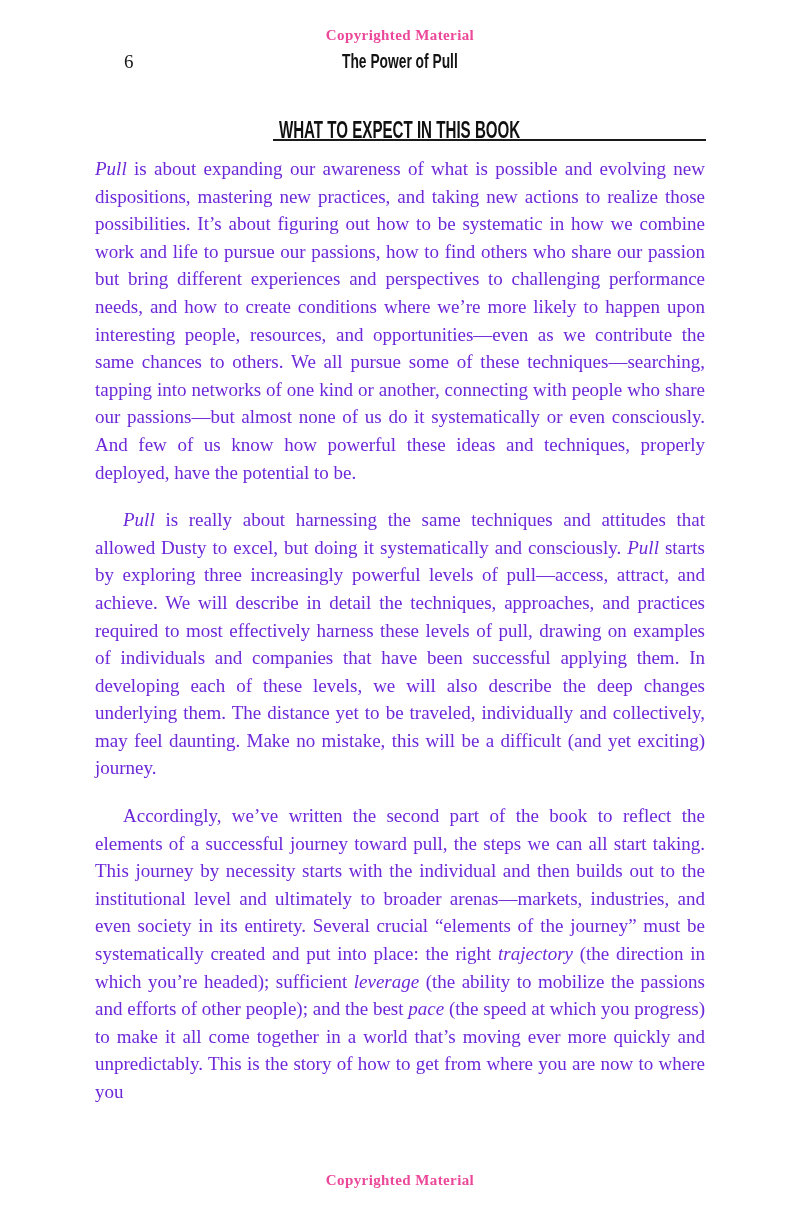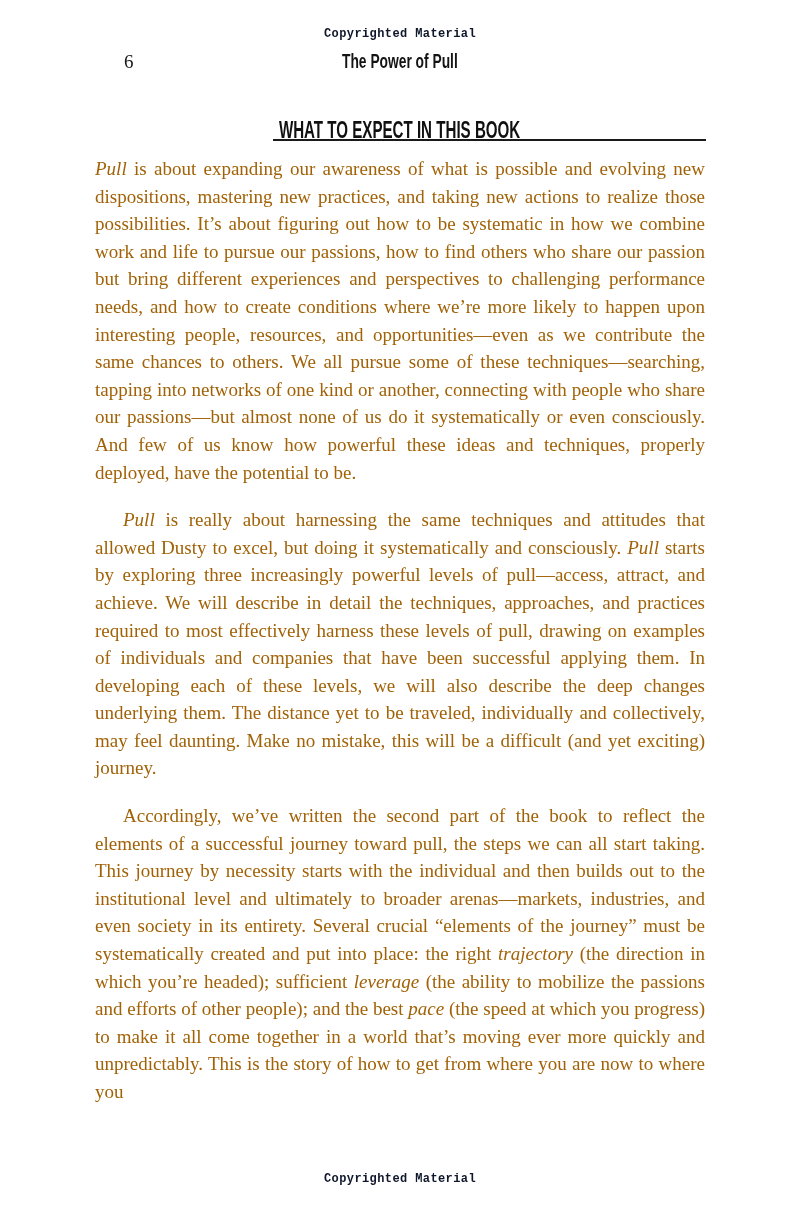--- a/index.html
+++ b/index.html
@@ -12,25 +12,25 @@
     width: 800px;
     height: 1218px;
     background: #ffffff;
     overflow: hidden;
   }
   .watermark {
     position: absolute;
     left: 0;
     width: 100%;
     text-align: center;
-    font-family: Liberation Mono, monospace;
+    font-family: Liberation Serif, serif;
     font-weight: bold;
-    font-size: 12px;
+    font-size: 15px;
     letter-spacing: 0.4px;
-    color: #0f172a;
+    color: #ec4899;
   }
   .watermark-top { top: 27px; }
   .watermark-bottom { top: 1172px; }
   .folio {
     position: absolute;
     left: 124px;
     top: 51px;
     font-family: "Liberation Serif", serif;
     font-size: 19px;
     color: #161616;
@@ -79,21 +79,21 @@
     background: #1a1a1a;
   }
   .body-text {
     position: absolute;
     left: 95px;
     top: 155px;
     width: 610px;
     font-family: "Liberation Serif", serif;
     font-size: 19px;
     line-height: 27.6px;
-    color: #a16207;
+    color: #6d28d9;
     text-align: justify;
   }
   .para {
     margin: 0;
     padding: 0;
   }
   .para.indent {
     text-indent: 28px;
     margin-top: 20px;
   }

